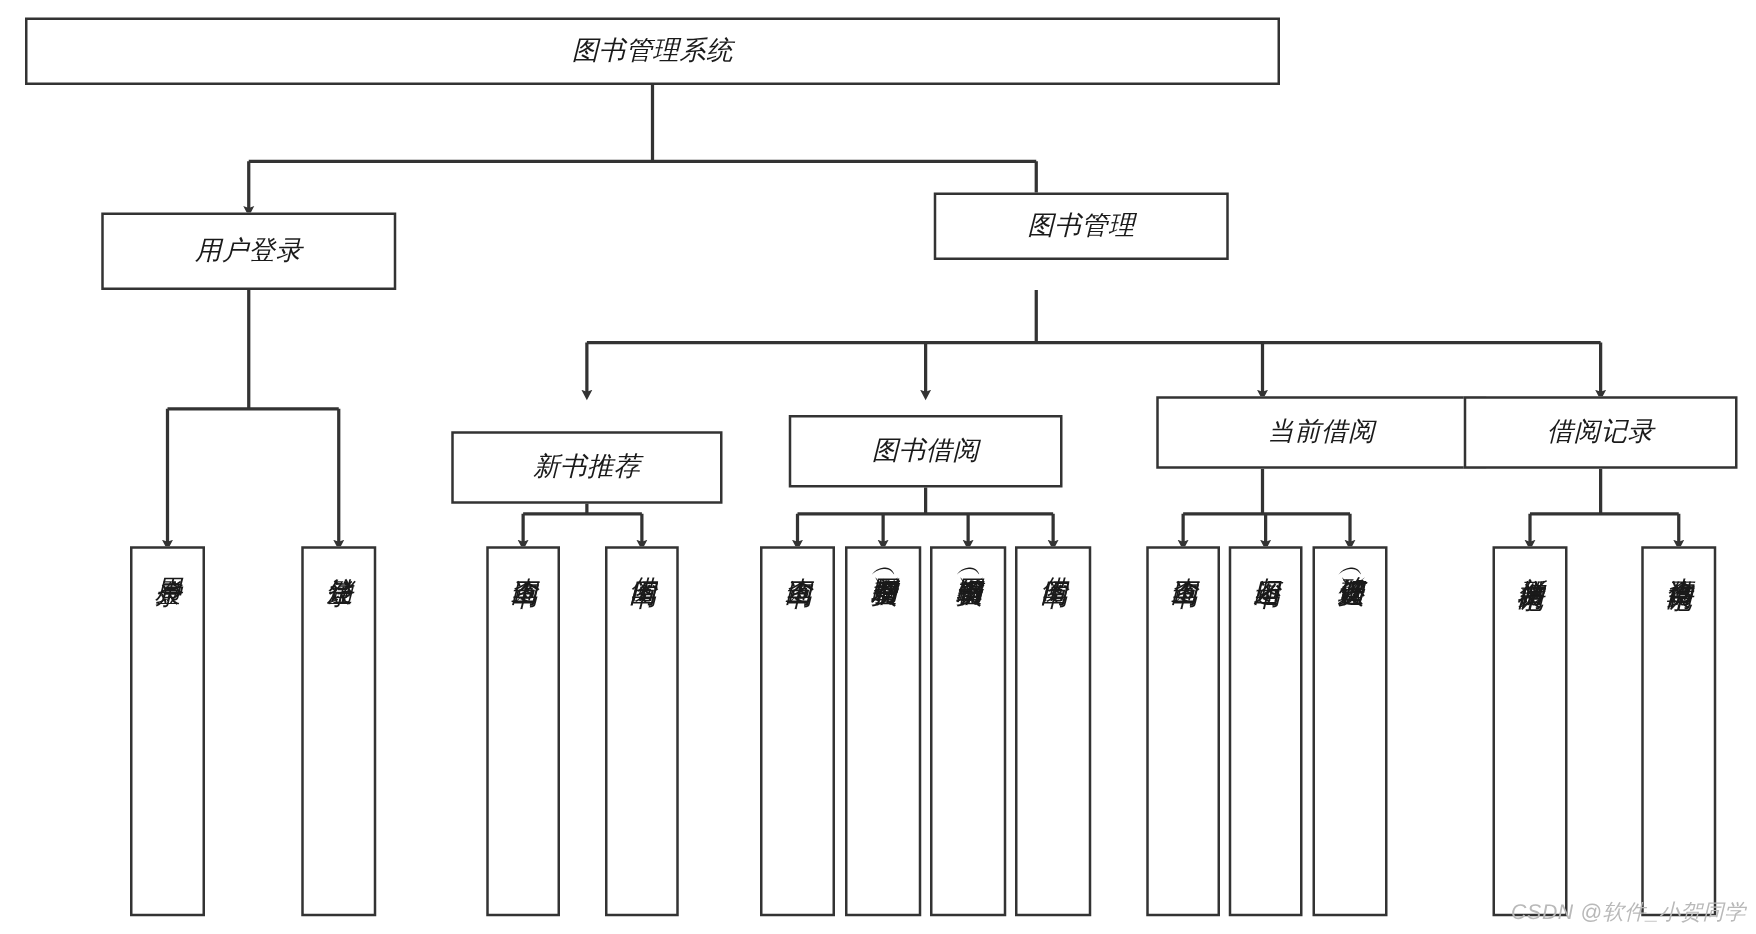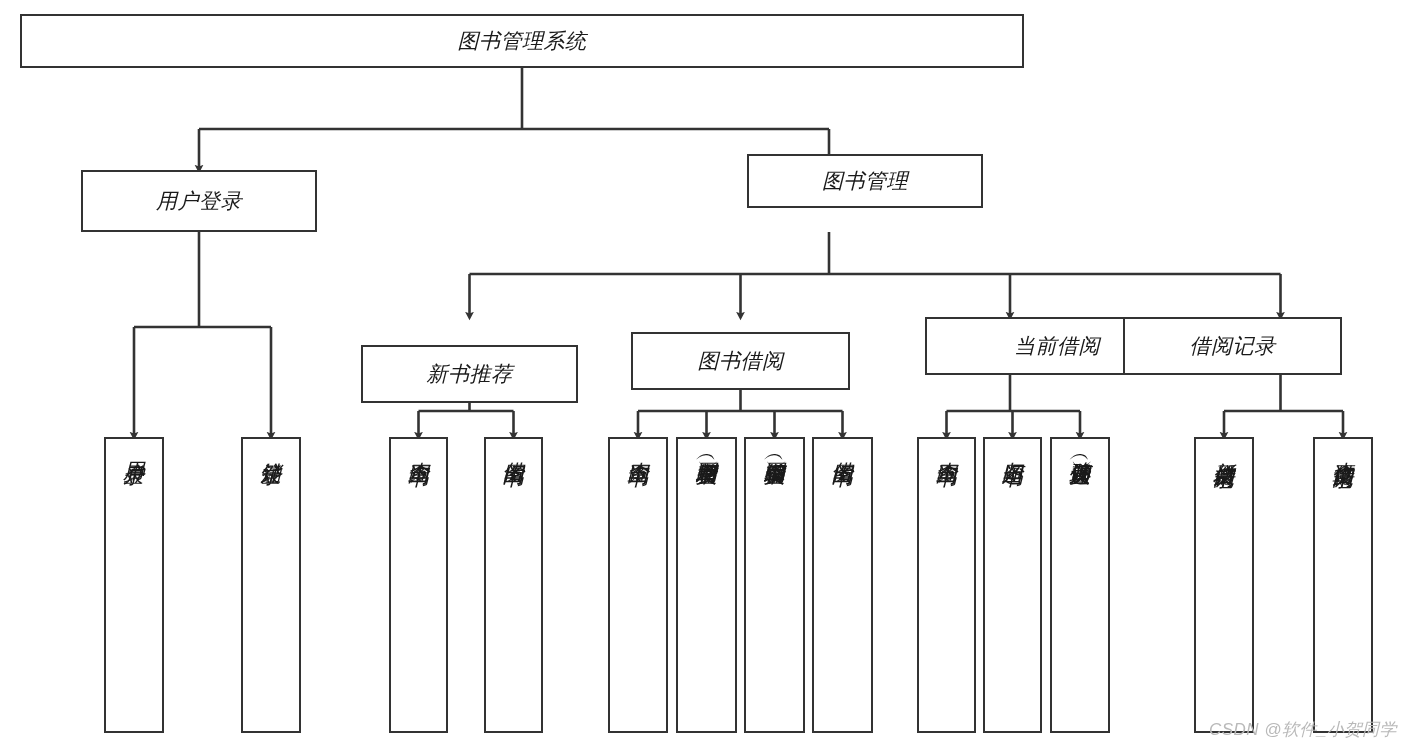--- a/index.html
+++ b/index.html
@@ -131,21 +131,21 @@
       </div>
       <div class="node horiz" style="left: 361px; top: 317px; width: 217px; height: 58px; margin-top: 28px;">
         <span class="node-label">新书推荐</span>
       </div>
       <div class="node horiz" style="left: 631px; top: 332px; width: 219px; height: 58px;">
         <span class="node-label">图书借阅</span>
       </div>
       <div class="node horiz" style="left: 901px; top: 317px; width: 264px; height: 58px; margin-left: 24px;">
         <span class="node-label">当前借阅</span>
       </div>
-      <div class="node horiz" style="left: 1123px; top: 317px; width: 219px; height: 58px;">
+      <div class="node horiz" style="left: 1171px; top: 317px; width: 219px; height: 58px;">
         <span class="node-label">借阅记录</span>
       </div>
       <div class="node vert" style="left: 104px; top: 437px; width: 60px; height: 296px;">
         <span class="node-label">用户登录</span>
       </div>
       <div class="node vert" style="left: 241px; top: 437px; width: 60px; height: 296px;">
         <span class="node-label">注销登录</span>
       </div>
       <div class="node vert" style="left: 389px; top: 437px; width: 59px; height: 296px;">
         <span class="node-label">查询图书</span>

